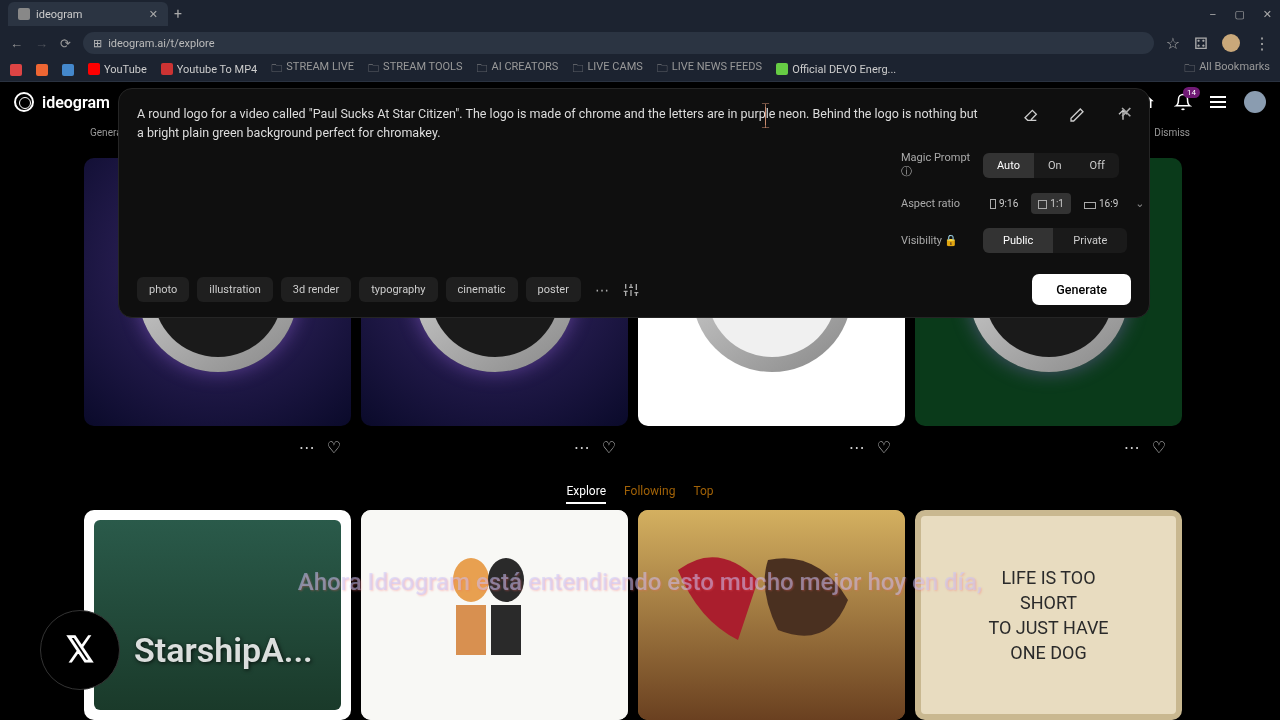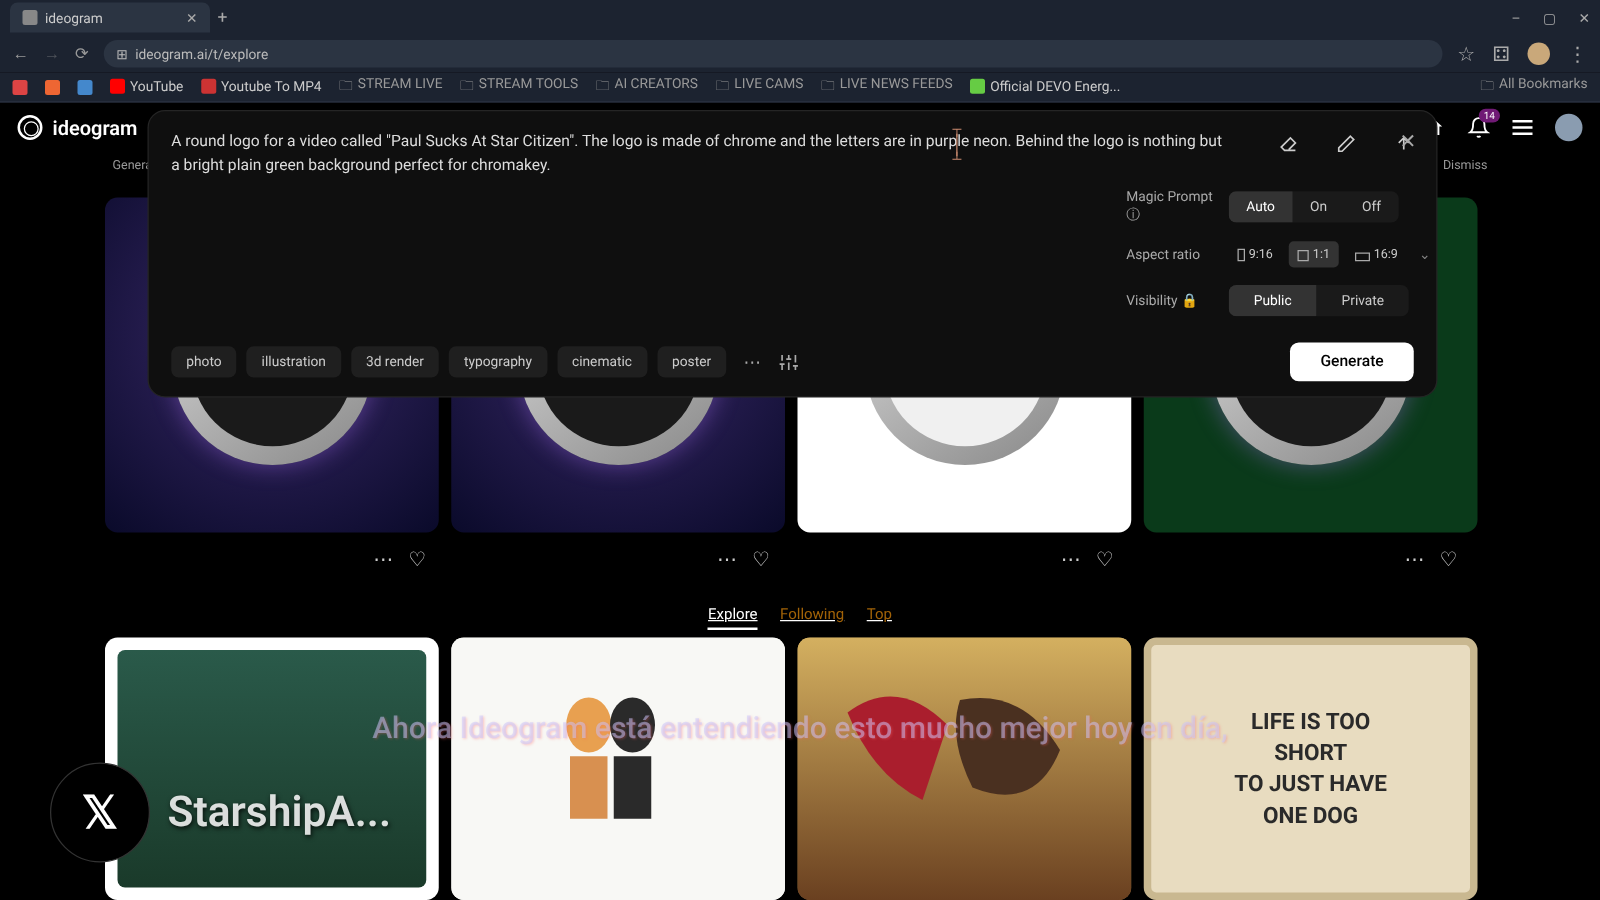--- a/index.html
+++ b/index.html
@@ -83,33 +83,33 @@
 .gcard.purple { background: radial-gradient(circle at 50% 40%, #3a2a6a, #0a0a2a); }
 .gcard.white { background: #fff; }
 .gcard.green { background: #0a3a1a; }
 .badge-ring { width: 160px; height: 160px; border-radius: 50%; background: linear-gradient(145deg, #ddd, #888); display: flex; align-items: center; justify-content: center; position: relative; box-shadow: 0 0 20px rgba(180,120,255,0.4); }
 .badge-inner { width: 130px; height: 130px; border-radius: 50%; background: #1a1a1a; display: flex; flex-direction: column; align-items: center; justify-content: center; color: #ddd; font-weight: 700; font-size: 14px; letter-spacing: 1px; }
 .badge-inner .top { font-size: 10px; color: #c9a0ff; }
 .actions-row { position: absolute; top: 438px; left: 84px; right: 96px; display: flex; }
 .act-group { width: 267px; margin-right: 10px; display: flex; justify-content: flex-end; gap: 12px; color: #ccc; padding-right: 8px; }
 
 
-.feed-tabs { position: absolute; top: 484px; left: 0; right: 0; display: flex; justify-content: center; gap: 18px; font-size: 12px; text-decoration: underline; }
+.feed-tabs { position: absolute; top: 484px; left: 0; right: 0; display: flex; justify-content: center; gap: 18px; font-size: 12px; }
 .feed-tab { color: #a16207; cursor: pointer; padding-bottom: 4px; }
 .feed-tab.active { color: #fff; border-bottom: 2px solid #fff; }
 
 
 .gallery2 { position: absolute; top: 510px; left: 84px; right: 96px; display: flex; gap: 10px; }
 .g2card { width: 267px; height: 210px; border-radius: 10px; overflow: hidden; position: relative; }
 .g2a { background: #fff; }
 .g2a-art { position: absolute; inset: 10px; background: linear-gradient(#2a5a4a, #1a3a2a); border-radius: 6px; }
 .g2b { background: #f8f8f5; }
 .g2c { background: linear-gradient(#d4b060, #8a6030); }
 .g2d { background: #e8dcc0; border: 6px solid #c9b890; display: flex; align-items: center; justify-content: center; }
-.g2d-text { font-family: 'Courier New', monospace; font-weight: 700; font-size: 18px; color: #2a2a2a; text-align: center; line-height: 1.4; padding: 10px; }
+.g2d-text { font-family: 'Courier New', monospace; font-weight: 400; font-size: 18px; color: #2a2a2a; text-align: center; line-height: 1.4; padding: 10px; }
 
 
 .overlay-caption { position: absolute; top: 568px; left: 140px; right: 140px; text-align: center; font-size: 24px; color: rgba(200,200,255,0.5); font-weight: 500; text-shadow: 1px 1px 2px rgba(255,100,100,0.3); pointer-events: none; }
 
 
 .watermark { position: absolute; bottom: 30px; left: 40px; display: flex; align-items: center; gap: 14px; }
 .wm-circle { width: 80px; height: 80px; background: #000; border-radius: 50%; display: flex; align-items: center; justify-content: center; color: #fff; font-size: 36px; font-weight: 700; border: 1px solid #333; }
 .wm-text { font-size: 34px; font-weight: 600; color: rgba(255,255,255,0.85); text-shadow: 1px 1px 4px rgba(0,0,0,0.8); }
 
 svg { display: block; }

